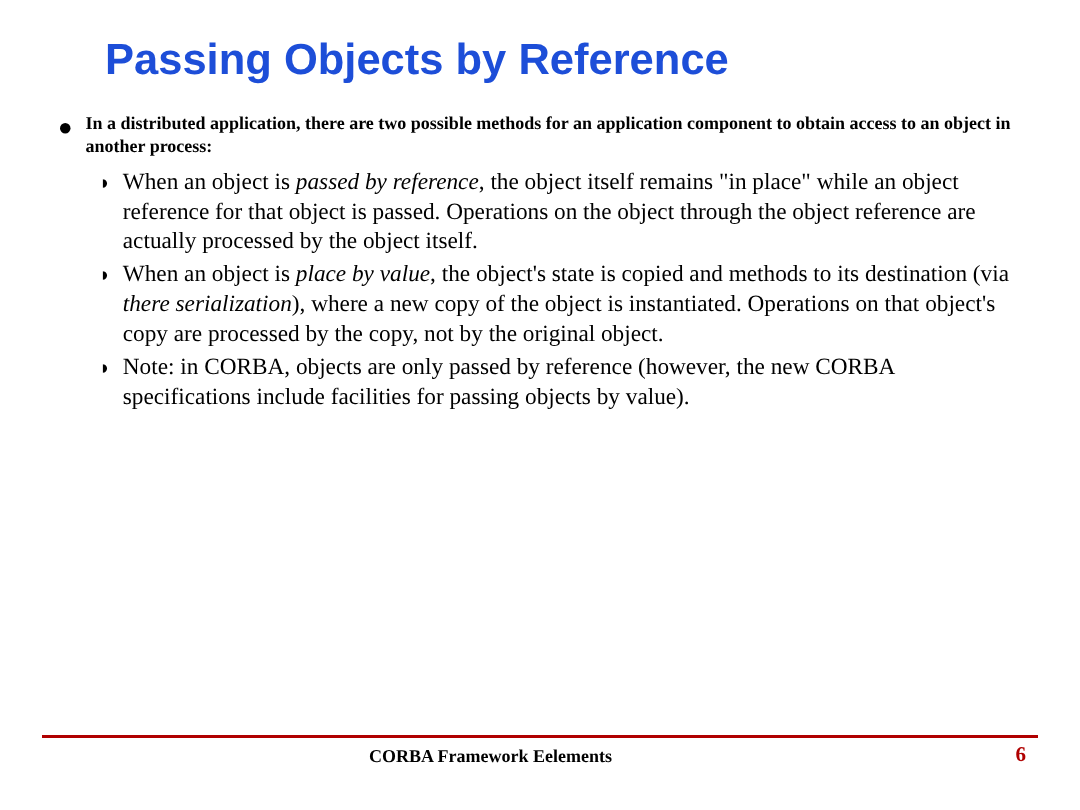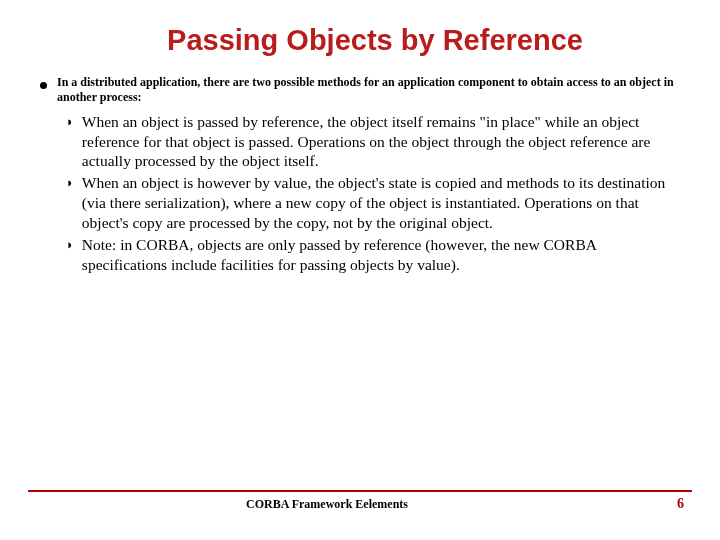--- a/index.html
+++ b/index.html
@@ -15,22 +15,21 @@
   .slide {
     width: 100%;
     height: 100%;
     padding: 24px 40px 0 40px;
     position: relative;
   }
   .title {
     font-family: Arial, Helvetica, sans-serif;
     font-weight: bold;
     font-size: 29px;
-    color: #b91c1c;
-    text-align: center;
+    color: #1d4ed8;
     margin-bottom: 18px;
     margin-left: 30px;
   }
   .level1 {
     display: flex;
     align-items: flex-start;
     margin-bottom: 6px;
   }
   .bullet-dot {
     width: 7px;
@@ -57,21 +56,21 @@
     font-size: 13px;
     flex-shrink: 0;
     margin-right: 8px;
     margin-top: 2px;
     font-weight: normal;
   }
   .level2-text {
     font-size: 15.5px;
     line-height: 1.28;
   }
-  .italic { }
+  .italic { font-style: italic; }
   .footer {
     position: absolute;
     bottom: 28px;
     left: 0;
     width: 100%;
   }
   .hr {
     height: 2px;
     background: #b00000;
     margin: 0 28px 4px 28px;
@@ -111,21 +110,21 @@
   <div class="level2">
     <div class="bullet-arrow">◗</div>
     <div class="level2-text">
       <span>When an object is </span><span class="italic">passed by reference</span><span>, the object itself remains "in place" while an object reference for that object is passed. Operations on the object through the object reference are actually processed by the object itself.</span>
     </div>
   </div>
 
   <div class="level2">
     <div class="bullet-arrow">◗</div>
     <div class="level2-text">
-      <span>When an object is </span><span class="italic">however by value</span><span>, the object's state is copied and methods to its destination (via </span><span class="italic">there serialization</span><span>), where a new copy of the object is instantiated. Operations on that object's copy are processed by the copy, not by the original object.</span>
+      <span>When an object is </span><span class="italic">place by value</span><span>, the object's state is copied and methods to its destination (via </span><span class="italic">there serialization</span><span>), where a new copy of the object is instantiated. Operations on that object's copy are processed by the copy, not by the original object.</span>
     </div>
   </div>
 
   <div class="level2">
     <div class="bullet-arrow">◗</div>
     <div class="level2-text">
       <span>Note: in CORBA, objects are only passed by reference (however, the new CORBA specifications include facilities for passing objects by value).</span>
     </div>
   </div>
 

